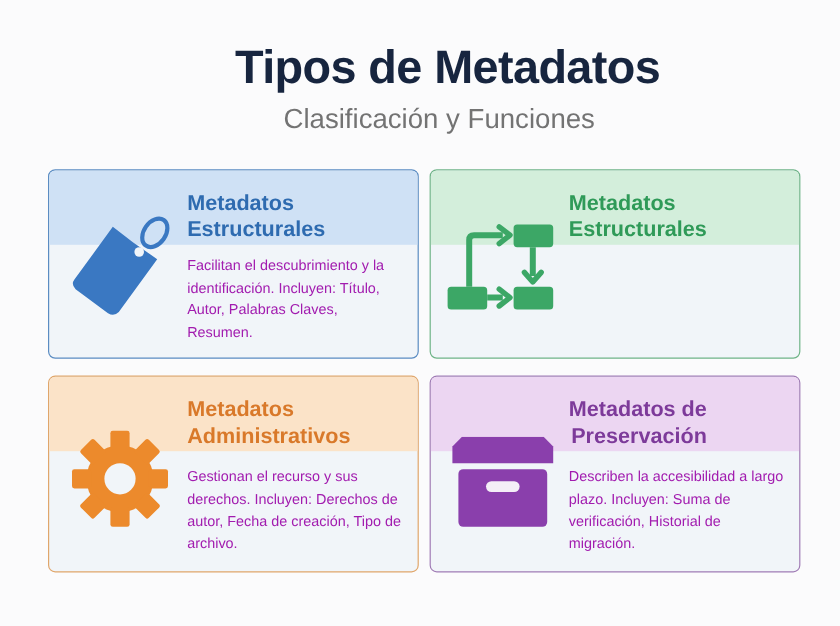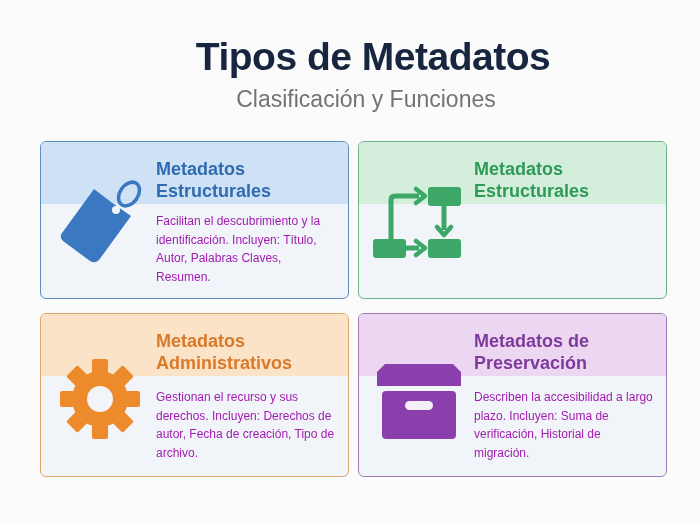--- a/index.html
+++ b/index.html
@@ -11,21 +11,21 @@
   .card .head { position:absolute; left:115px; top:16px; font-size:18px; font-weight:bold; line-height:22px; }
   .card .desc { position:absolute; left:115px; top:70px; font-size:12px; line-height:18.5px; color:#a21caf; width:180px; }
   .card .icon { position:absolute; }
   #c1 { left:40px; top:141px; height:158px; border-color:#5b8cc2; }
   #c1 .band { background:#cfe1f5; } #c1 .head { color:#2e6bb0; }
   #c2 { left:358px; top:141px; height:158px; border-color:#6fb488; }
   #c2 .band { background:#d3eedb; } #c2 .head { color:#2f9a58; }
   #c3 { left:40px; top:313px; height:164px; border-color:#e0a66b; }
   #c3 .band { background:#fbe3c8; } #c3 .head { color:#d9792a; }
   #c4 { left:358px; top:313px; height:164px; border-color:#a07cb5; }
-  #c4 .band { background:#ecd6f2; } #c4 .head { color:#7d3a9a; }
+  #c4 .band { background:#ecd6f2; } #c4 .head { color:#7d3a9a;text-align:right; }
 </style>
 </head>
 <body>
 
 <div class="title">Tipos de Metadatos</div>
 <div class="subtitle">Clasificación y Funciones</div>
 
 <div class="card" id="c1">
   <div class="band"></div>
   <svg class="icon" style="left:12px;top:28px" width="100" height="100" viewBox="0 0 100 100">

